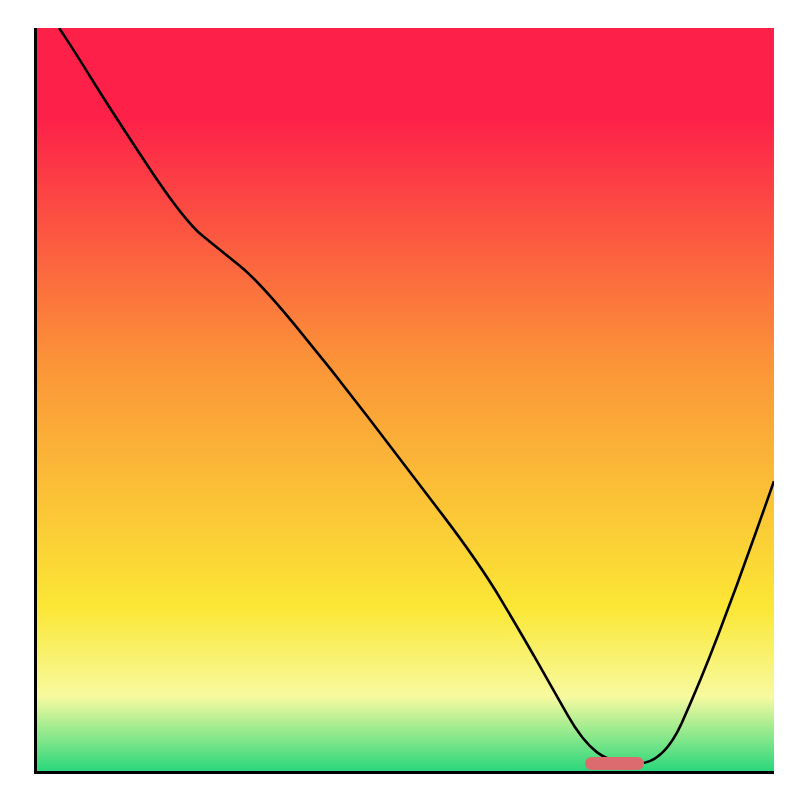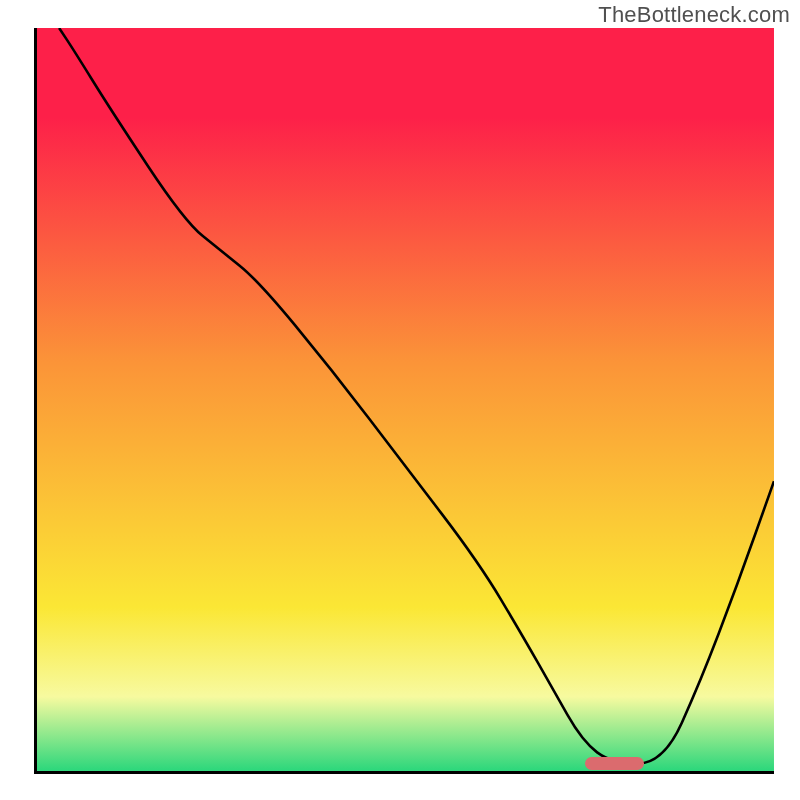--- a/index.html
+++ b/index.html
@@ -49,21 +49,20 @@
     border-radius: 7px;
     background: #db6b6e;
     bottom: 1px;
   }
 </style>
 </head>
 <body>
 
 <div class="wrap">
 
-  <div class="watermark">TheBottleneck.com</div>
 
   <div class="plot">
 
     <svg class="gradient" viewBox="0 0 740 746" preserveAspectRatio="none">
       <defs>
         <linearGradient id="bg" x1="0" y1="0" x2="0" y2="1">
           <stop id="g0" offset="0%" stop-color="#fd2049"></stop>
           <stop id="g1" offset="12%" stop-color="#fd2049"></stop>
           <stop id="g2" offset="45%" stop-color="#fb9438"></stop>
           <stop id="g3" offset="78%" stop-color="#fbe735"></stop>

